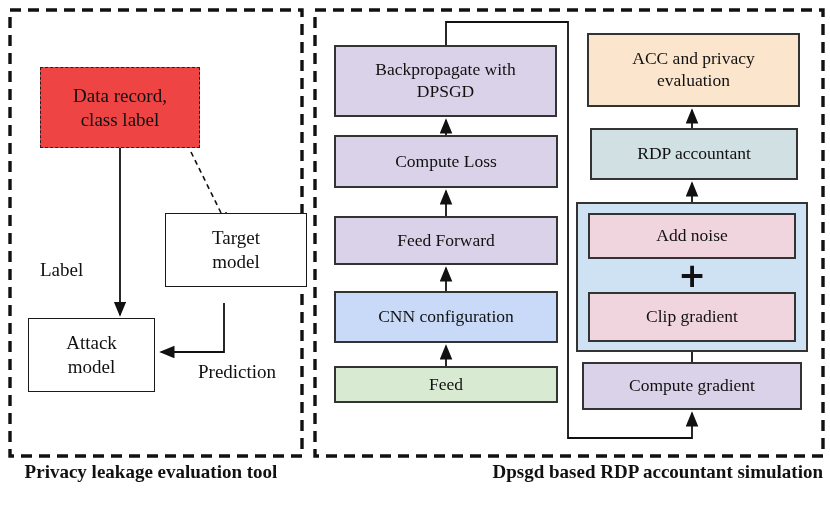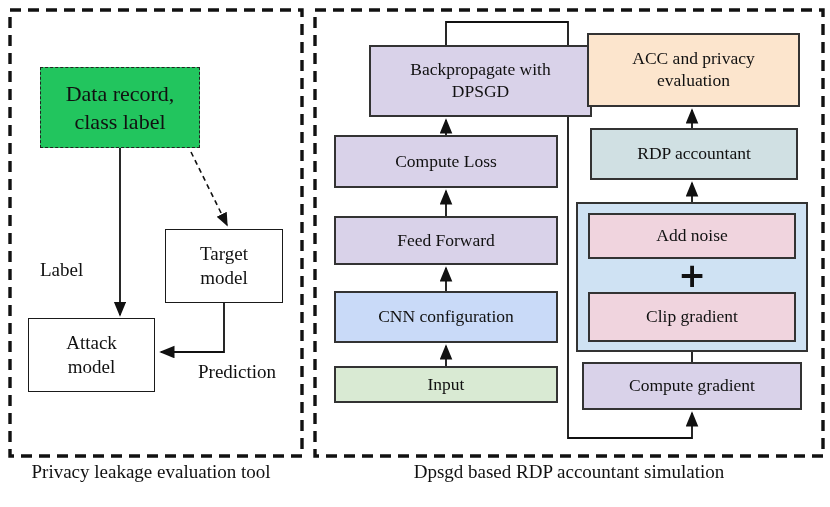--- a/index.html
+++ b/index.html
@@ -3,55 +3,55 @@
 <meta charset="utf-8">
 <style>
   html,body{margin:0;padding:0;background:#ffffff;}
   body{width:830px;height:507px;position:relative;overflow:hidden;
        font-family:"Liberation Serif", serif;color:#111;}
   .canvas{position:absolute;inset:0;width:830px;height:507px;}
   svg.connectors{position:absolute;left:0;top:0;width:830px;height:507px;z-index:0;}
   .box{position:absolute;box-sizing:border-box;display:flex;align-items:center;justify-content:center;
        text-align:center;white-space:pre-line;line-height:1.25;z-index:2;}
   .plain{background:#ffffff;border:1.6px solid #1a1a1a;font-size:19px;}
-  .dashedbox{background:#22c55e;border:1.6px dashed #222;font-size:22px;text-align:center;}
+  .dashedbox{background:#ef4444;border:1.6px dashed #222;font-size:19px;text-align:center;}
   .colored{border:2px solid var(--box-border);font-size:17.5px;}
   .fill-purple{background:var(--purple);}
   .fill-blue{background:var(--blue);}
   .fill-green{background:var(--green);}
   .fill-peach{background:var(--peach);}
   .fill-teal{background:var(--teal);}
   .fill-container{background:var(--container-blue);z-index:1;}
   .fill-pink{background:var(--pink);}
   .edge-label{position:absolute;font-size:19px;z-index:2;}
   .plus{position:absolute;z-index:2;text-align:center;
         font-family:"DejaVu Sans", sans-serif;font-weight:900;font-size:33px;line-height:33px;color:#111;}
-  .caption{position:absolute;text-align:center;font-weight:normal;font-size:19px;z-index:2;
+  .caption{position:absolute;text-align:center;font-weight:bold;font-size:19px;z-index:2;
            font-family:"Liberation Serif", serif;}
   
   .data-record{left:40px;top:67px;width:160px;height:81px;}
-  .target-model{left:165px;top:229px;width:118px;height:74px;text-align:center;}
+  .target-model{left:165px;top:213px;width:142px;height:74px;text-align:center;}
   .attack-model{left:28px;top:318px;width:127px;height:74px;}
   .label-edge{left:40px;top:216px;width:70px;margin-top:43px;}
   .prediction-edge{left:198px;top:361px;width:104px;}
   .caption-left{left:0px;top:461px;width:302px;}
   
-  .backprop{left:334px;top:45px;width:223px;height:72px;margin-left:35px;}
+  .backprop{left:334px;top:45px;width:223px;height:72px;}
   .compute-loss{left:334px;top:135px;width:224px;height:53px;}
   .feed-forward{left:334px;top:216px;width:224px;height:49px;}
   .cnn-config{left:334px;top:291px;width:224px;height:52px;text-align:center;}
   .input-box{left:334px;top:366px;width:224px;height:37px;}
   .acc-eval{left:587px;top:33px;width:213px;height:74px;}
   .rdp-acct{left:590px;top:128px;width:208px;height:52px;}
   .noise-container{left:576px;top:202px;width:232px;height:150px;}
   .add-noise{left:588px;top:213px;width:208px;height:46px;}
   .plus-sign{left:676px;top:259px;width:32px;height:33px;}
   .clip-gradient{left:588px;top:292px;width:208px;height:50px;}
   .compute-gradient{left:582px;top:362px;width:220px;height:48px;}
-  .caption-right{left:315px;top:461px;width:508px;}
+  .caption-right{left:315px;top:461px;width:508px;text-align:right;}
 </style>
 </head>
 <body>
 
 <div class="canvas">
 
   <svg class="connectors" viewBox="0 0 830 507" xmlns="http://www.w3.org/2000/svg">
     <defs>
       <marker id="arrow" markerWidth="9" markerHeight="8" refX="7.5" refY="3.5" orient="auto">
         <path d="M0,0 L8.5,3.5 L0,7 Z" fill="#111"></path>
@@ -85,21 +85,21 @@
   <div class="box plain attack-model">Attack
 model</div>
   <div class="edge-label prediction-edge">Prediction</div>
   <div class="caption caption-left">Privacy leakage evaluation tool</div>
 
   <div class="box colored fill-purple backprop">Backpropagate with
 DPSGD</div>
   <div class="box colored fill-purple compute-loss">Compute Loss</div>
   <div class="box colored fill-purple feed-forward">Feed Forward</div>
   <div class="box colored fill-blue cnn-config">CNN configuration</div>
-  <div class="box colored fill-green input-box">Input</div>
+  <div class="box colored fill-green input-box">Feed</div>
 
   <div class="box colored fill-peach acc-eval">ACC and privacy
 evaluation</div>
   <div class="box colored fill-teal rdp-acct">RDP accountant</div>
   <div class="box colored fill-container noise-container"></div>
   <div class="box colored fill-pink add-noise">Add noise</div>
   <div class="plus plus-sign">+</div>
   <div class="box colored fill-pink clip-gradient">Clip gradient</div>
   <div class="box colored fill-purple compute-gradient">Compute gradient</div>
   <div class="caption caption-right">Dpsgd based RDP accountant simulation</div>

